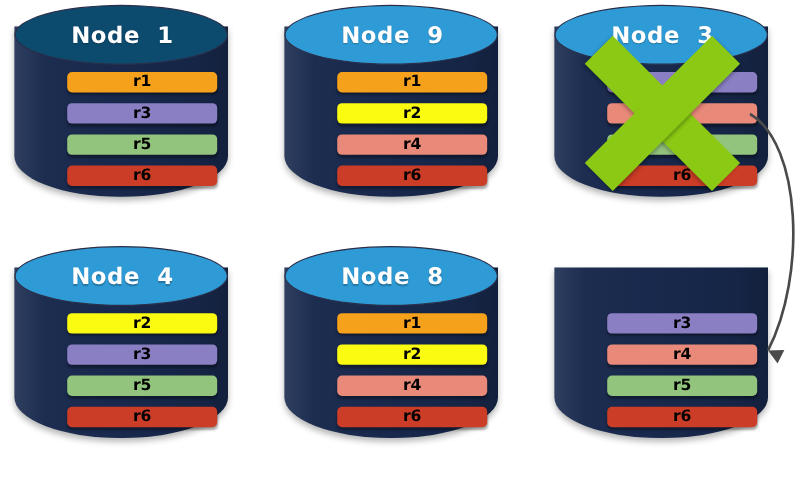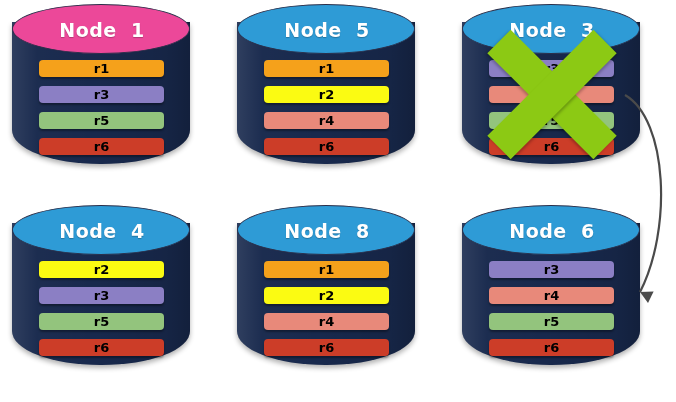--- a/index.html
+++ b/index.html
@@ -47,21 +47,21 @@
     position:absolute;left:0;top:0;width:178px;height:50px;
     display:flex;align-items:center;justify-content:center;
     color:#ffffff;font-size:19px;font-weight:bold;
     letter-spacing:0.5px;
     text-shadow:0 1px 1px rgba(0,0,0,0.25);
     white-space:pre;
   }
 
   
   .bars{
-    position:absolute;left:39px;top:60px;width:125px;
+    position:absolute;left:56px;top:60px;width:125px;
   }
   .bar{
     height:17px;margin-bottom:9px;
     border-radius:4px;
     display:flex;align-items:center;justify-content:center;
     font-size:13px;font-weight:bold;color:#000000;
     box-shadow:0 2px 2px rgba(0,0,0,0.35);
     line-height:1;
   }
   .bar:last-child{margin-bottom:12px;}
@@ -80,36 +80,36 @@
   .arrow-layer{position:absolute;left:0;top:0;width:676px;height:402px;pointer-events:none;}
 </style>
 </head>
 <body style="background: rgb(255, 255, 255);">
 
 <div id="stage">
 
   <div class="node" style="left:0px;top:0px;">
     <div class="cyl-body" style="background: rgb(24, 41, 77);"></div>
     <div class="cyl-shade"></div>
-    <div class="cyl-top" style="background: #ec4899;">
+    <div class="cyl-top" style="background: #0c4a6e;">
       <div class="cyl-top-label">Node  1</div>
     </div>
     <div class="bars">
       <div class="bar" style="background: rgb(245, 161, 27);">r1</div>
       <div class="bar" style="background: rgb(139, 127, 196);">r3</div>
       <div class="bar" style="background: rgb(147, 196, 125);">r5</div>
       <div class="bar" style="background: rgb(204, 61, 40);">r6</div>
     </div>
   </div>
 
   <div class="node" style="left:225px;top:0px;">
     <div class="cyl-body" style="background: rgb(24, 41, 77);"></div>
     <div class="cyl-shade"></div>
     <div class="cyl-top" style="background: rgb(46, 155, 214);">
-      <div class="cyl-top-label">Node  5</div>
+      <div class="cyl-top-label">Node  9</div>
     </div>
     <div class="bars">
       <div class="bar" style="background: rgb(245, 161, 27);">r1</div>
       <div class="bar" style="background: rgb(251, 251, 18);">r2</div>
       <div class="bar" style="background: rgb(232, 137, 122);">r4</div>
       <div class="bar" style="background: rgb(204, 61, 40);">r6</div>
     </div>
   </div>
 
   <div class="node" style="left:450px;top:0px;">
@@ -154,23 +154,20 @@
       <div class="bar" style="background: rgb(245, 161, 27);">r1</div>
       <div class="bar" style="background: rgb(251, 251, 18);">r2</div>
       <div class="bar" style="background: rgb(232, 137, 122);">r4</div>
       <div class="bar" style="background: rgb(204, 61, 40);">r6</div>
     </div>
   </div>
 
   <div class="node" style="left:450px;top:201px;">
     <div class="cyl-body" style="background: rgb(24, 41, 77);"></div>
     <div class="cyl-shade"></div>
-    <div class="cyl-top" style="background: rgb(46, 155, 214);">
-      <div class="cyl-top-label">Node  6</div>
-    </div>
     <div class="bars">
       <div class="bar" style="background: rgb(139, 127, 196);">r3</div>
       <div class="bar" style="background: rgb(232, 137, 122);">r4</div>
       <div class="bar" style="background: rgb(147, 196, 125);">r5</div>
       <div class="bar" style="background: rgb(204, 61, 40);">r6</div>
     </div>
   </div>
 
   <svg class="arrow-layer" viewBox="0 0 676 402">
     <path id="failover-path" d="M 625 95 C 668 120 672 230 640 292" fill="none" stroke="#4a4a4a" stroke-width="2.2"></path>

